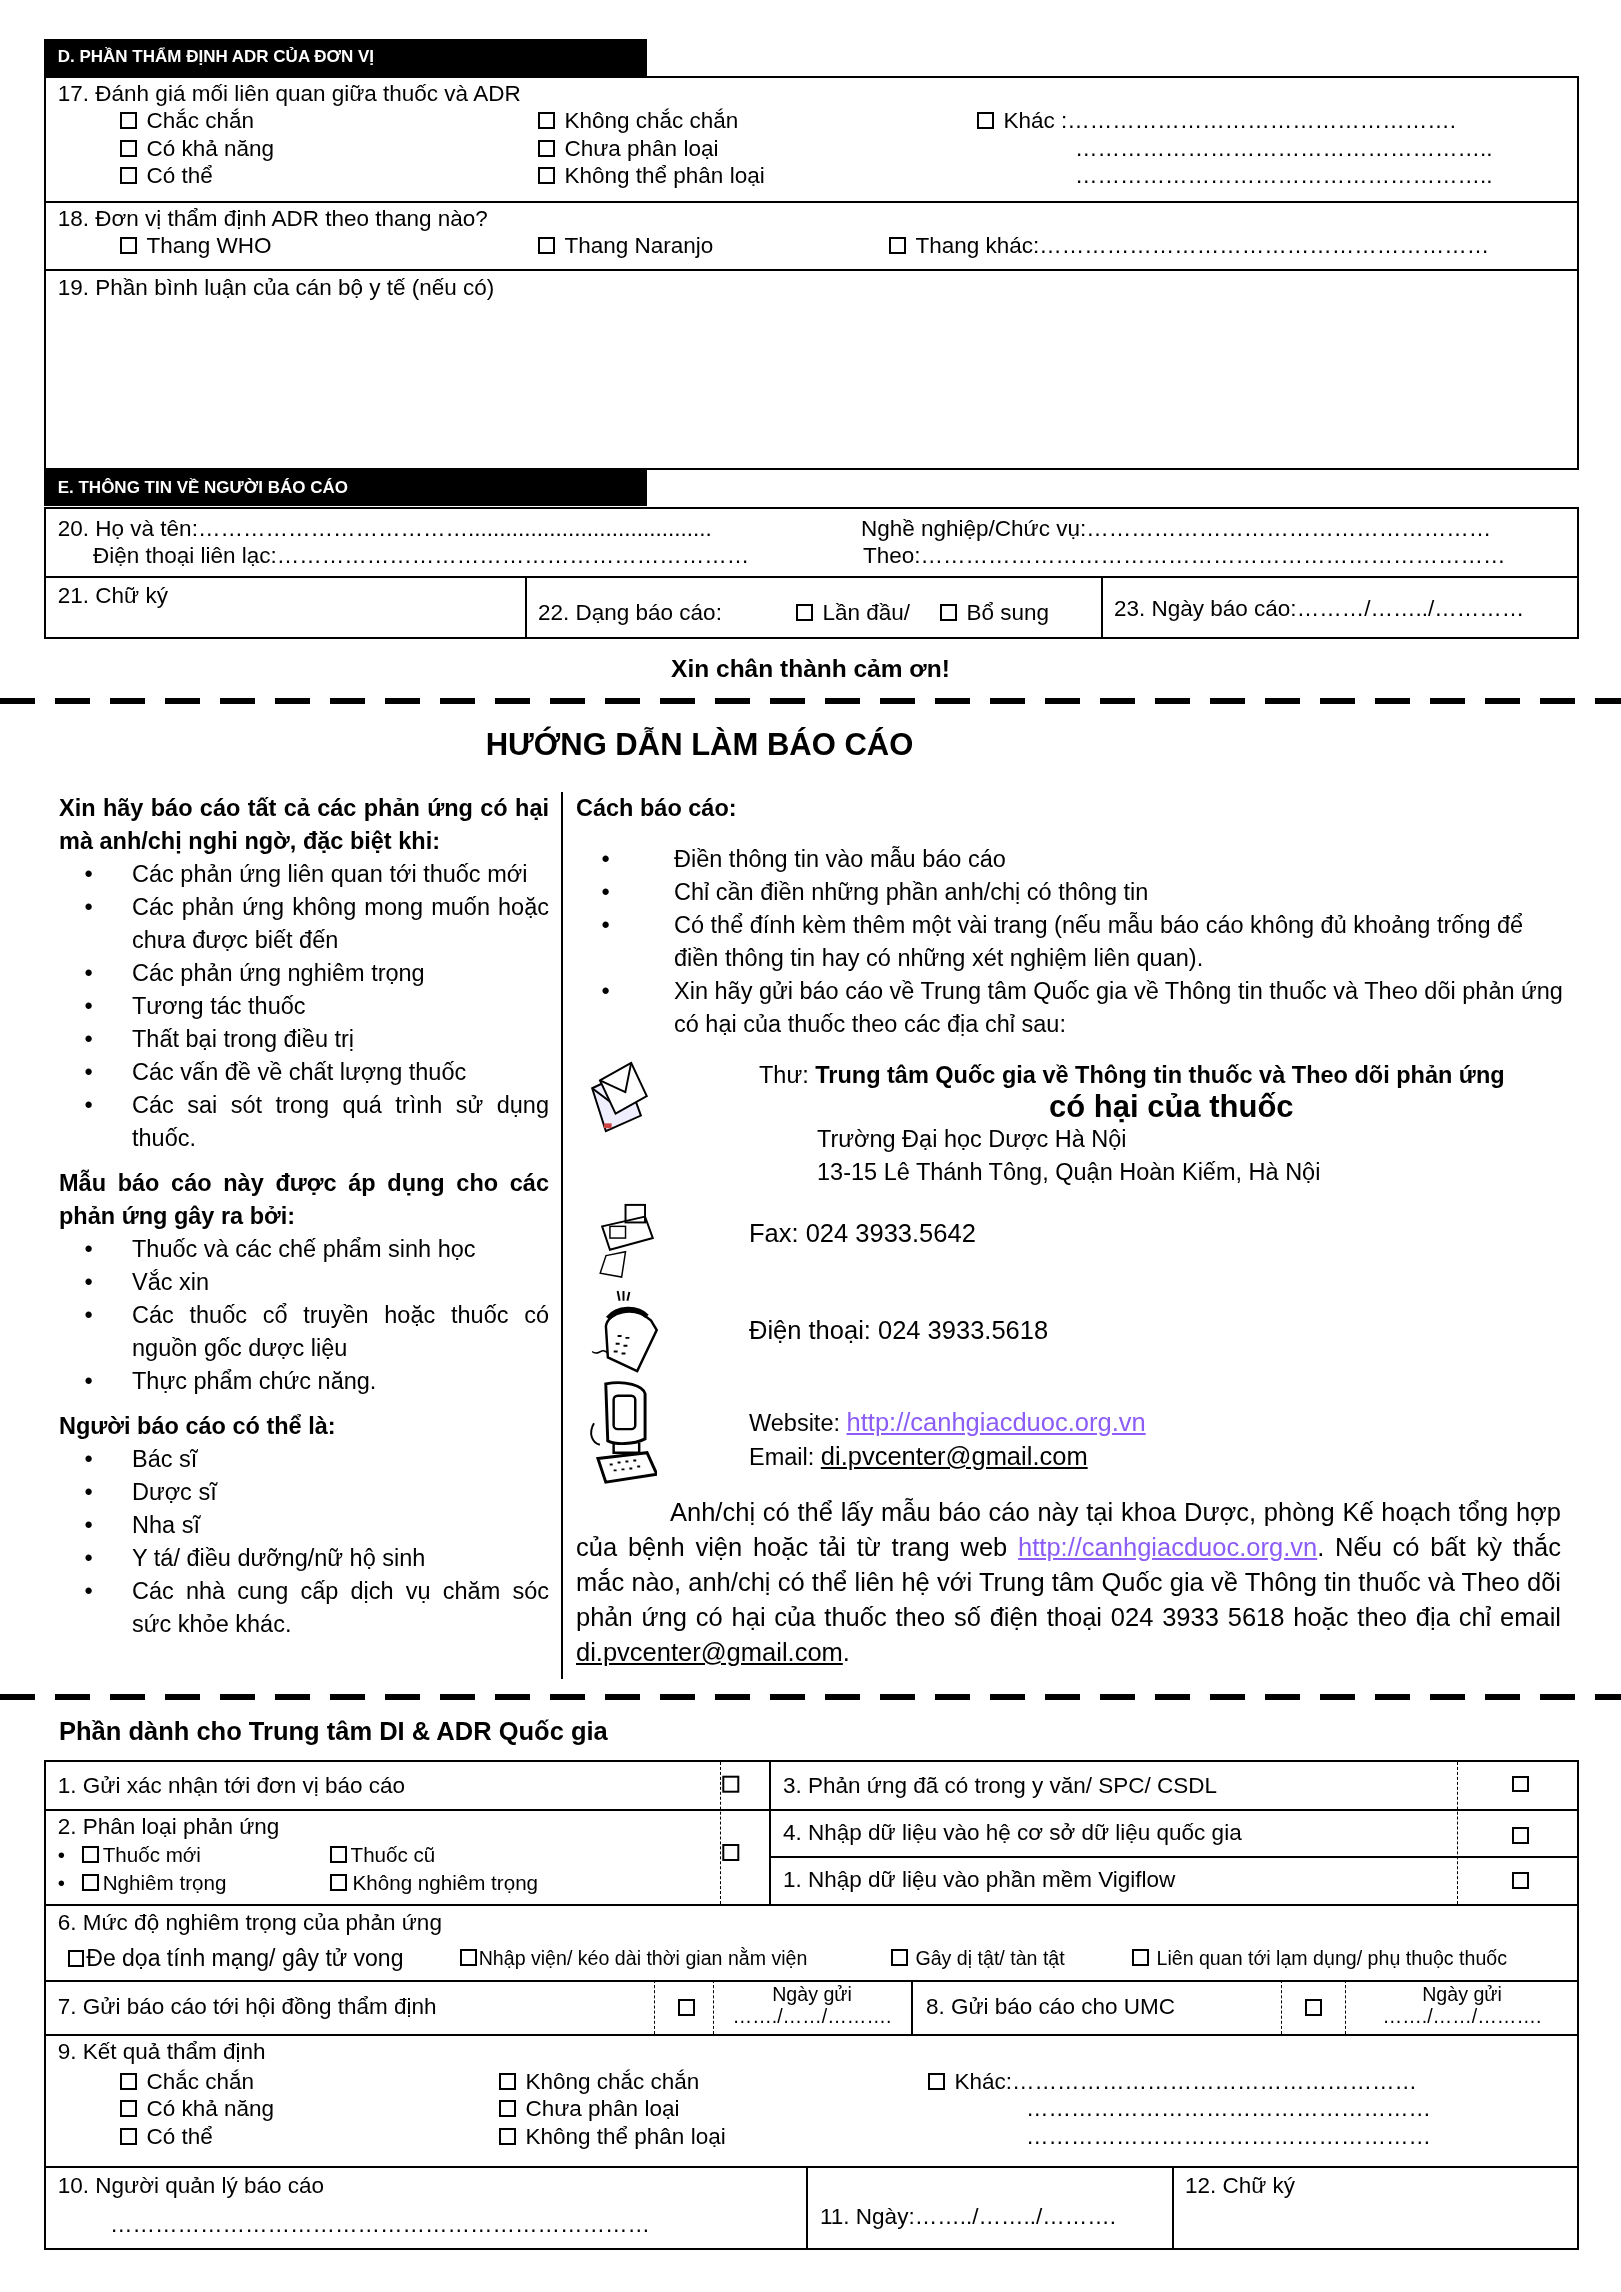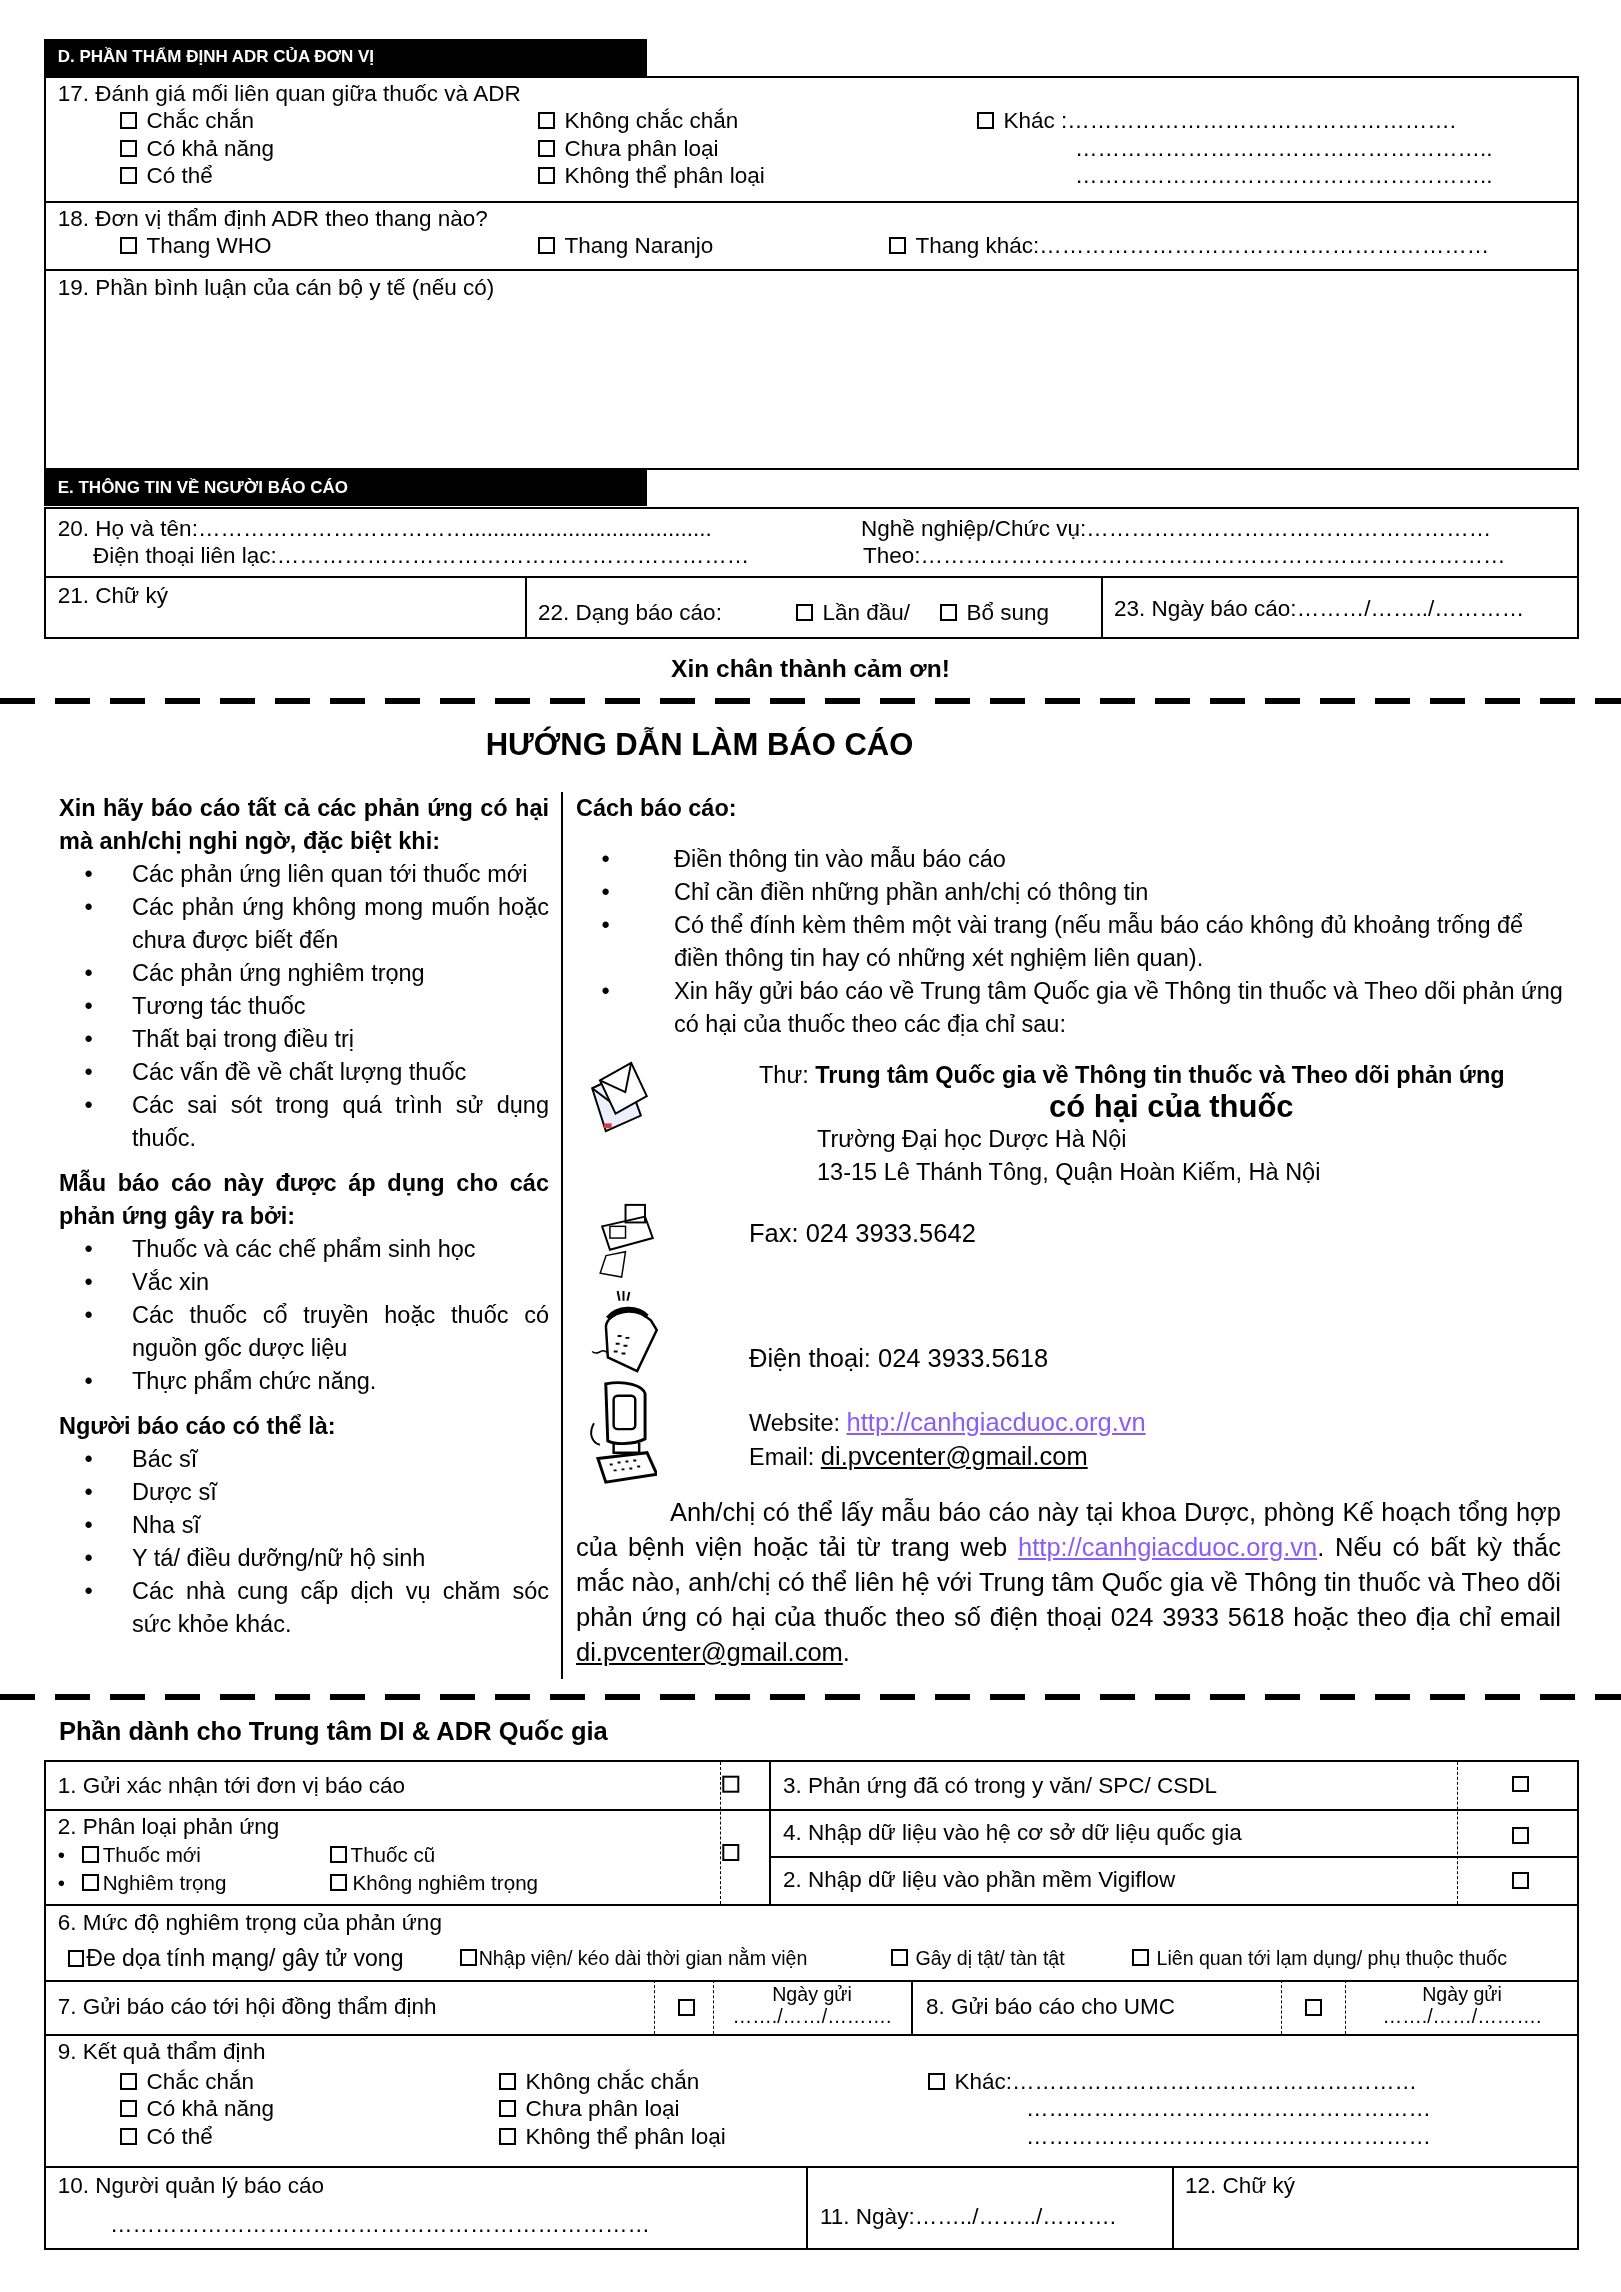--- a/index.html
+++ b/index.html
@@ -126,21 +126,21 @@
 </svg>
 <div class="abs" style="left:749px;top:1219px;font-size:25.5px;">Fax: 024 3933.5642</div>
 
 <svg class="icon" style="left:588px;top:1289px;" width="71" height="88" viewBox="0 0 72 90">
   <path d="M30,2 L32,12 M36,2 L36,12 M42,3 L40,12" stroke="#000" stroke-width="2"></path>
   <path d="M18,38 C20,24 46,16 64,32 L70,42 L50,84 L20,70 Z" fill="#fff" stroke="#000" stroke-width="2.5"></path>
   <path d="M20,30 C30,18 50,18 60,28" fill="none" stroke="#000" stroke-width="5"></path>
   <path d="M30,48 l4,0 M38,50 l4,0 M28,56 l4,0 M36,58 l4,0 M26,64 l4,0 M34,66 l4,0" stroke="#000" stroke-width="2"></path>
   <path d="M4,64 C10,70 14,58 20,66" fill="none" stroke="#000" stroke-width="1.5"></path>
 </svg>
-<div class="abs" style="left:749px;top:1316px;font-size:25.5px;margin-top:28px;">Điện thoại: 024 3933.5618</div>
+<div class="abs" style="left:749px;top:1316px;font-size:25.5px;">Điện thoại: 024 3933.5618</div>
 
 <svg class="icon" style="left:586px;top:1380px;" width="71" height="110" viewBox="0 0 72 112">
   <path d="M20,4 C40,0 58,6 60,14 L60,60 C48,66 30,66 22,62 Z" fill="#fff" stroke="#000" stroke-width="3"></path>
   <rect x="28" y="16" width="22" height="34" rx="4" fill="none" stroke="#000" stroke-width="2.5"></rect>
   <path d="M28,64 L28,74 L54,74 L54,64" fill="none" stroke="#000" stroke-width="2.5"></path>
   <path d="M12,80 L62,74 L72,96 L20,104 Z" fill="#fff" stroke="#000" stroke-width="3"></path>
   <path d="M24,86 l3,0 M32,84 l3,0 M40,83 l3,0 M48,82 l3,0 M28,92 l3,0 M36,91 l3,0 M44,90 l3,0 M52,88 l3,0" stroke="#000" stroke-width="2"></path>
   <path d="M8,44 C2,54 6,64 14,66" fill="none" stroke="#000" stroke-width="2"></path>
 </svg>
 <div class="abs" style="left:749px;top:1406px;font-size:23.5px;line-height:33px;"><span>Website: </span><a class="lnk" style="font-size:25.5px;">http://canhgiacduoc.org.vn</a></div>
@@ -181,21 +181,21 @@
   <div class="ts" style="left:11.8px;top:80px;">•&nbsp;&nbsp;&nbsp;<span class="cb" style="margin-right:3.9px;"></span><span>Thuốc mới</span></div>
   <div class="ts" style="left:284px;top:80px;"><span class="cb" style="margin-right:3.9px;"></span><span>Thuốc cũ</span></div>
   <div class="ts" style="left:11.8px;top:108px;">•&nbsp;&nbsp;&nbsp;<span class="cb" style="margin-right:3.9px;"></span><span>Nghiêm trọng</span></div>
   <div class="ts" style="left:284px;top:108px;"><span class="cb" style="margin-right:5.9px;"></span><span>Không nghiêm trọng</span></div>
   <span class="abs cb" style="left:691px;top:82px;margin:0;transform:translateX(-14.7px);"></span>
 
   <div class="t" style="left:737px;top:9.8px;">3.    Phản ứng đã có trong y văn/ SPC/ CSDL</div>
   <span class="abs cb" style="left:1466px;top:13.7px;margin:0;"></span>
   <div class="t" style="left:737px;top:57px;">4.    Nhập dữ liệu vào hệ cơ sở dữ liệu quốc gia</div>
   <span class="abs cb" style="left:1466px;top:65px;margin:0;"></span>
-  <div class="t" style="left:737px;top:104px;">2.    Nhập dữ liệu vào phần mềm Vigiflow</div>
+  <div class="t" style="left:737px;top:104px;">1.    Nhập dữ liệu vào phần mềm Vigiflow</div>
   <span class="abs cb" style="left:1466px;top:110px;margin:0;"></span>
 
   <div class="t" style="left:11.8px;top:147px;">6.    Mức độ nghiêm trọng của phản ứng</div>
   <div class="ts" style="left:21.6px;top:184px;font-size:23px;"><span class="cb" style="margin-right:2px;"></span><span>Đe dọa tính mạng/ gây tử vong</span></div>
   <div class="ts" style="left:414px;top:184px;font-size:19.6px;"><span class="cb" style="margin-right:2px;"></span><span>Nhập viện/ kéo dài thời gian nằm viện</span></div>
   <div class="ts" style="left:845px;top:184px;font-size:19.6px;"><span class="cb" style="margin-right:7.8px;"></span><span>Gây dị tật/ tàn tật</span></div>
   <div class="ts" style="left:1086px;top:184px;font-size:19.6px;"><span class="cb" style="margin-right:7.8px;"></span><span>Liên quan tới lạm dụng/ phụ thuộc thuốc</span></div>
 
   <div class="t" style="left:11.8px;top:231px;">7.    Gửi báo cáo tới hội đồng thẩm định</div>
   <span class="abs cb" style="left:632px;top:237px;margin:0;"></span>

